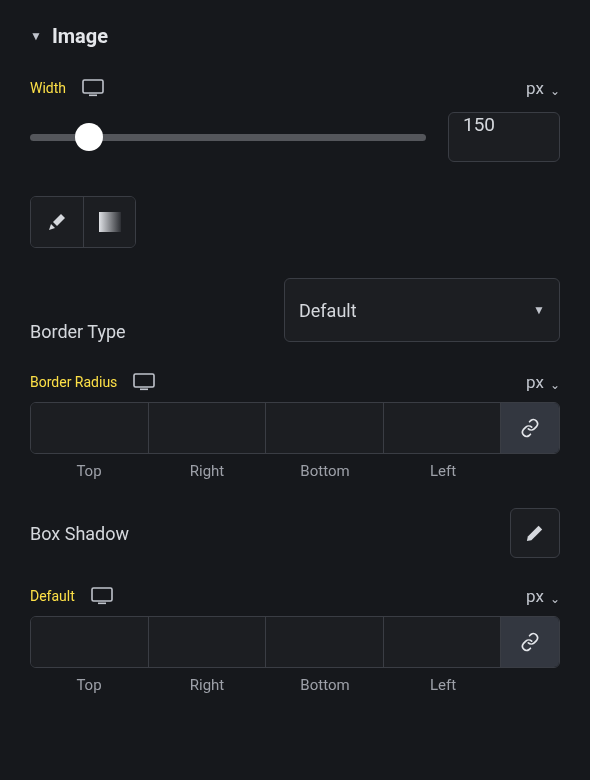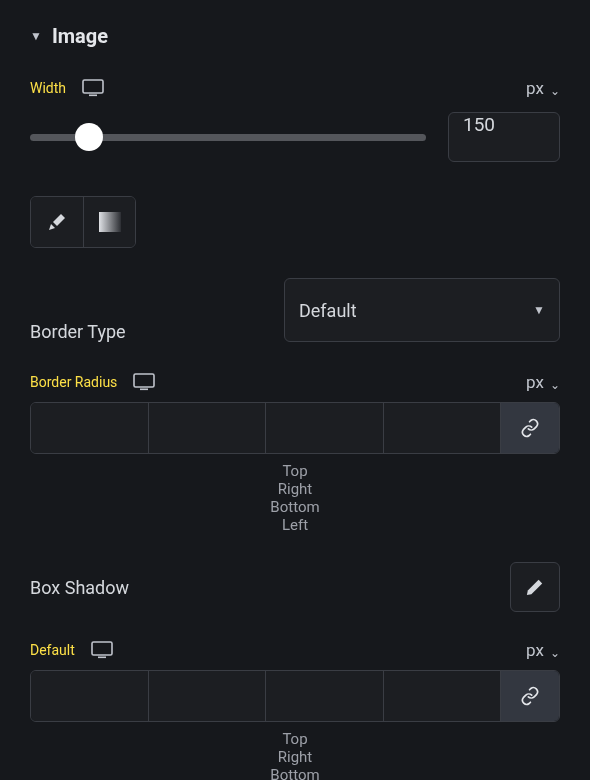--- a/index.html
+++ b/index.html
@@ -154,21 +154,20 @@
     display: flex;
     align-items: center;
     justify-content: center;
     cursor: pointer;
   }
   .quad-labels {
     display: flex;
     margin-top: 8px;
     font-size: 15px;
     color: #9da0a8;
-    flex-direction: column;
   }
   .quad-labels span {
     flex: 1;
     text-align: center;
   }
   .quad-labels .spacer { width: 58px; flex: none; }
   .shadow-row {
     display: flex;
     align-items: center;
     justify-content: space-between;

